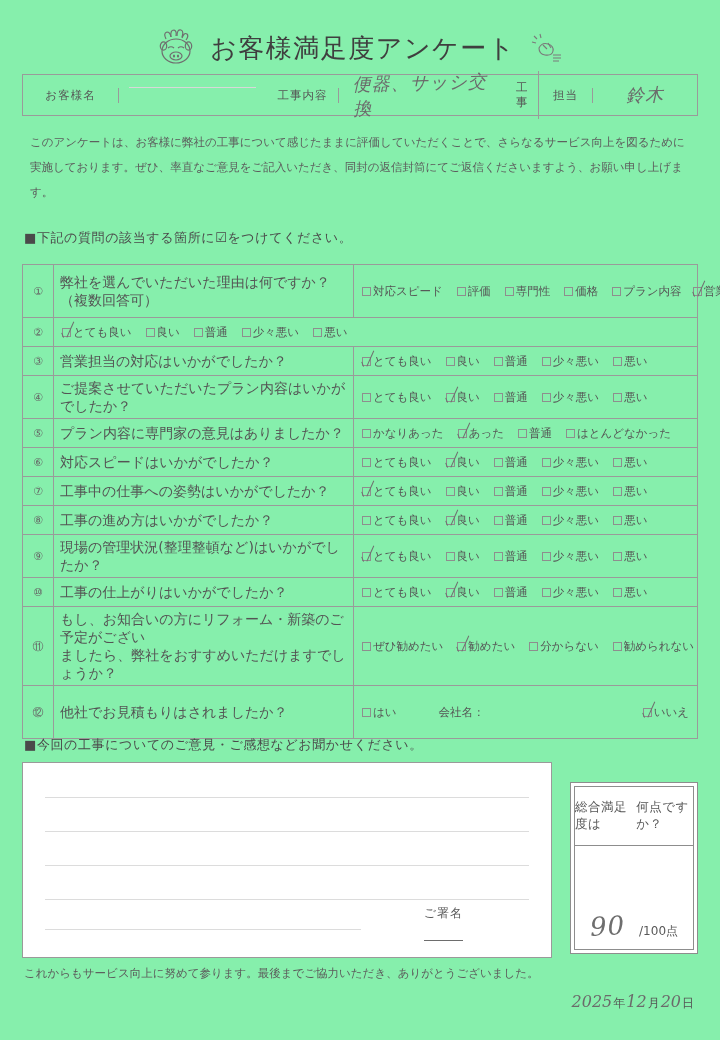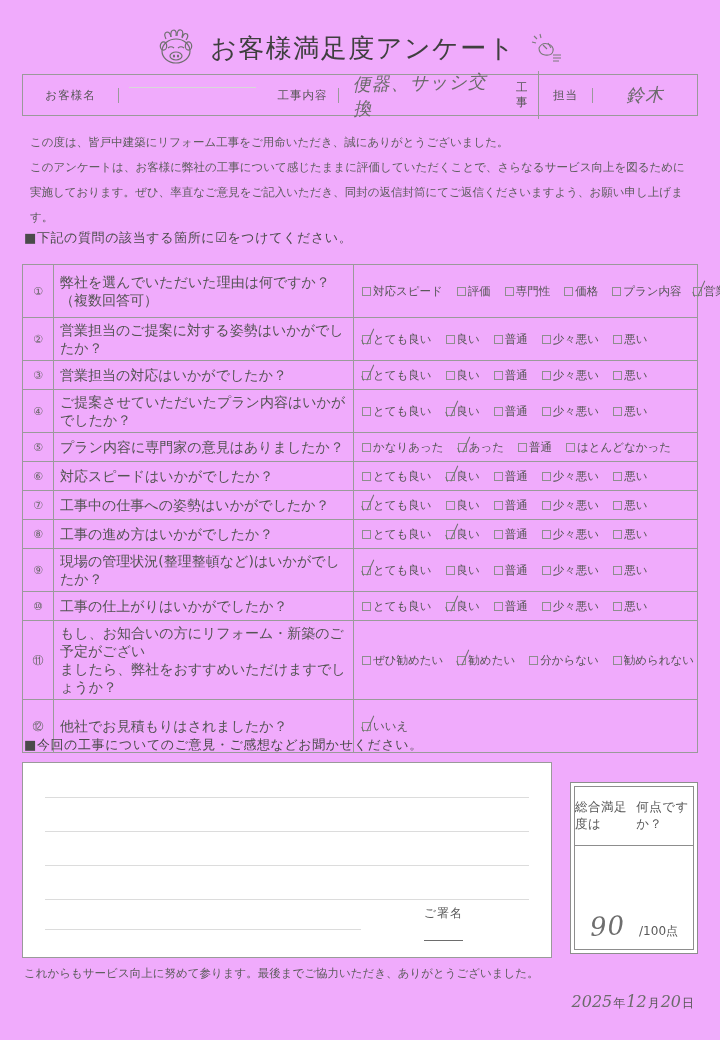--- a/index.html
+++ b/index.html
@@ -8,21 +8,21 @@
     background: #ffffff;
   }
   body {
     font-family: "DejaVu Sans", "Liberation Sans", sans-serif;
     color: #5a5a5a;
   }
   .page {
     position: relative;
     width: 720px;
     height: 1040px;
-    background: #f0abfc;
+    background: #86efac;
     overflow: hidden;
     box-sizing: border-box;
   }
   
   .title-row {
     position: absolute;
     top: 24px;
     left: 0;
     width: 720px;
     height: 48px;
@@ -358,21 +358,20 @@
     </div>
     <div class="info-cell c-chargelab">
       <span class="cell-label">担当</span>
     </div>
     <div class="info-cell c-chargeval">
       <span class="hand">鈴木</span>
     </div>
   </div>
 
   <div class="intro">
-    <p>この度は、皆戸中建築にリフォーム工事をご用命いただき、誠にありがとうございました。</p>
     <p>このアンケートは、お客様に弊社の工事について感じたままに評価していただくことで、さらなるサービス向上を図るために</p>
     <p>実施しております。ぜひ、率直なご意見をご記入いただき、同封の返信封筒にてご返信くださいますよう、お願い申し上げます。</p>
   </div>
 
   <div class="instruction">■下記の質問の該当する箇所に☑をつけてください。</div>
 
   <div class="q-table" id="q-table">
       <div class="q-row r-tall">
         <div class="q-num">①</div>
         <div class="q-text">
@@ -413,23 +412,20 @@
             </span>
             <span class="opt checked">
               <span class="box"></span>
               <span>当社の場所</span>
             </span>
           </div>
         </div>
       </div>
       <div class="q-row">
         <div class="q-num">②</div>
-        <div class="q-text">
-          <span>営業担当のご提案に対する姿勢はいかがでしたか？</span>
-        </div>
         <div class="q-opts">
           <div class="opt-line">
             <span class="opt checked">
               <span class="box"></span>
               <span>とても良い</span>
             </span>
             <span class="opt">
               <span class="box"></span>
               <span>良い</span>
             </span>
@@ -710,20 +706,27 @@
             </span>
           </div>
         </div>
       </div>
       <div class="q-row r-tall">
         <div class="q-num">⑫</div>
         <div class="q-text">
           <span>他社でお見積もりはされましたか？</span>
         </div>
         <div class="q-opts two-line">
+          <div class="opt-line">
+            <span class="opt">
+              <span class="box"></span>
+              <span>はい</span>
+            </span>
+            <span class="company-name-line">会社名：</span>
+          </div>
           <div class="opt-line">
             <span class="opt checked">
               <span class="box"></span>
               <span>いいえ</span>
             </span>
           </div>
         </div>
       </div>
     </div>
 

